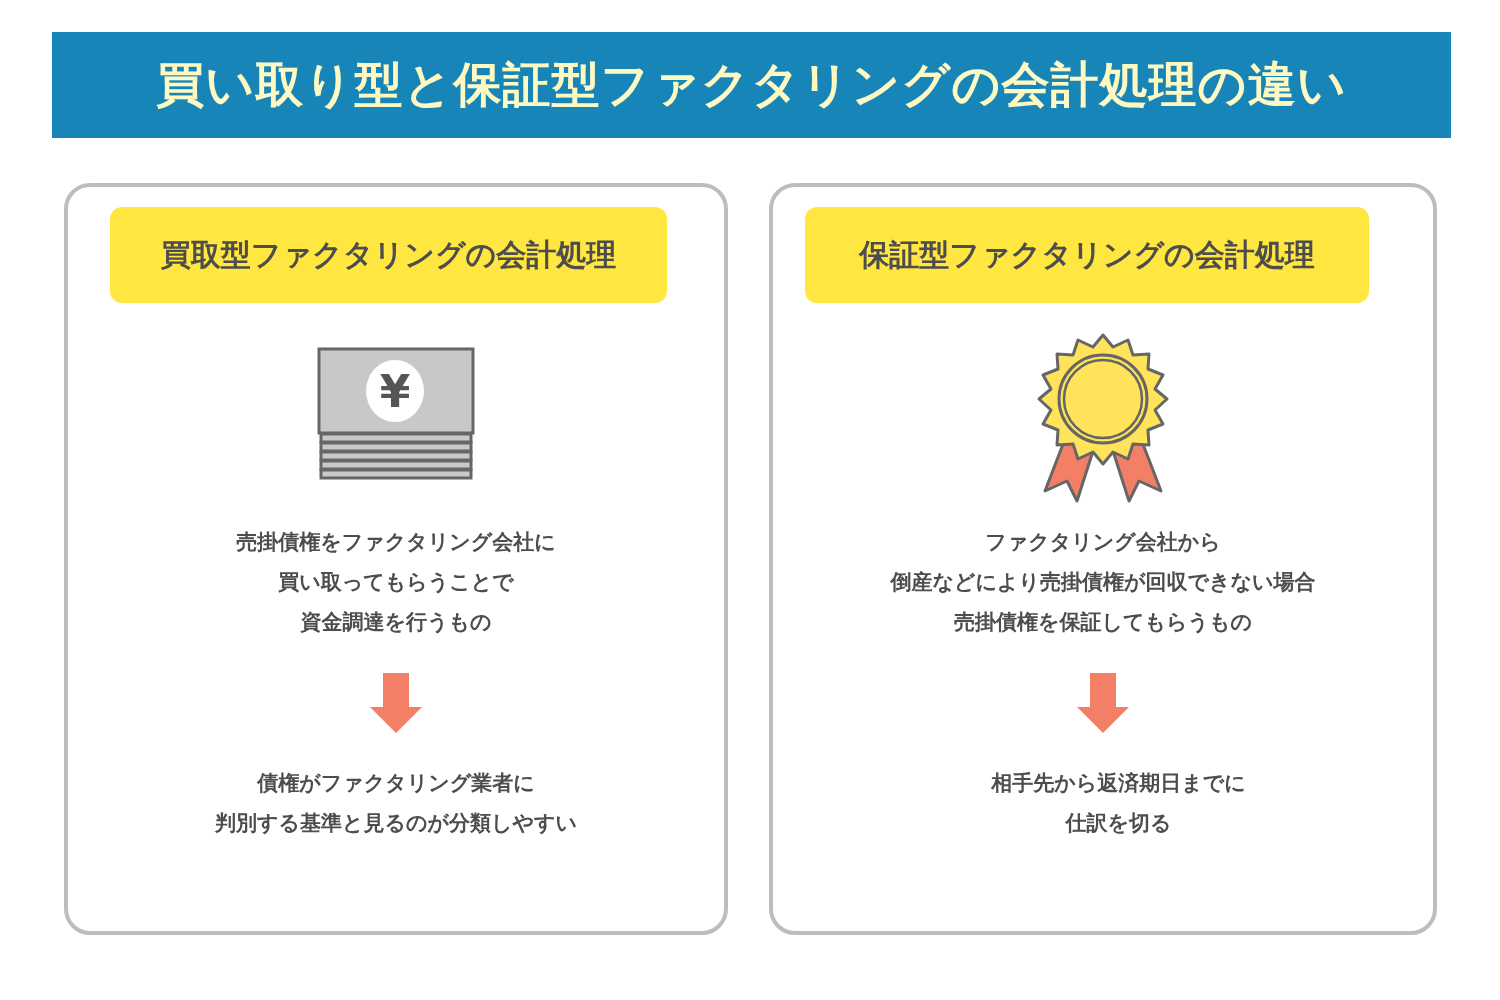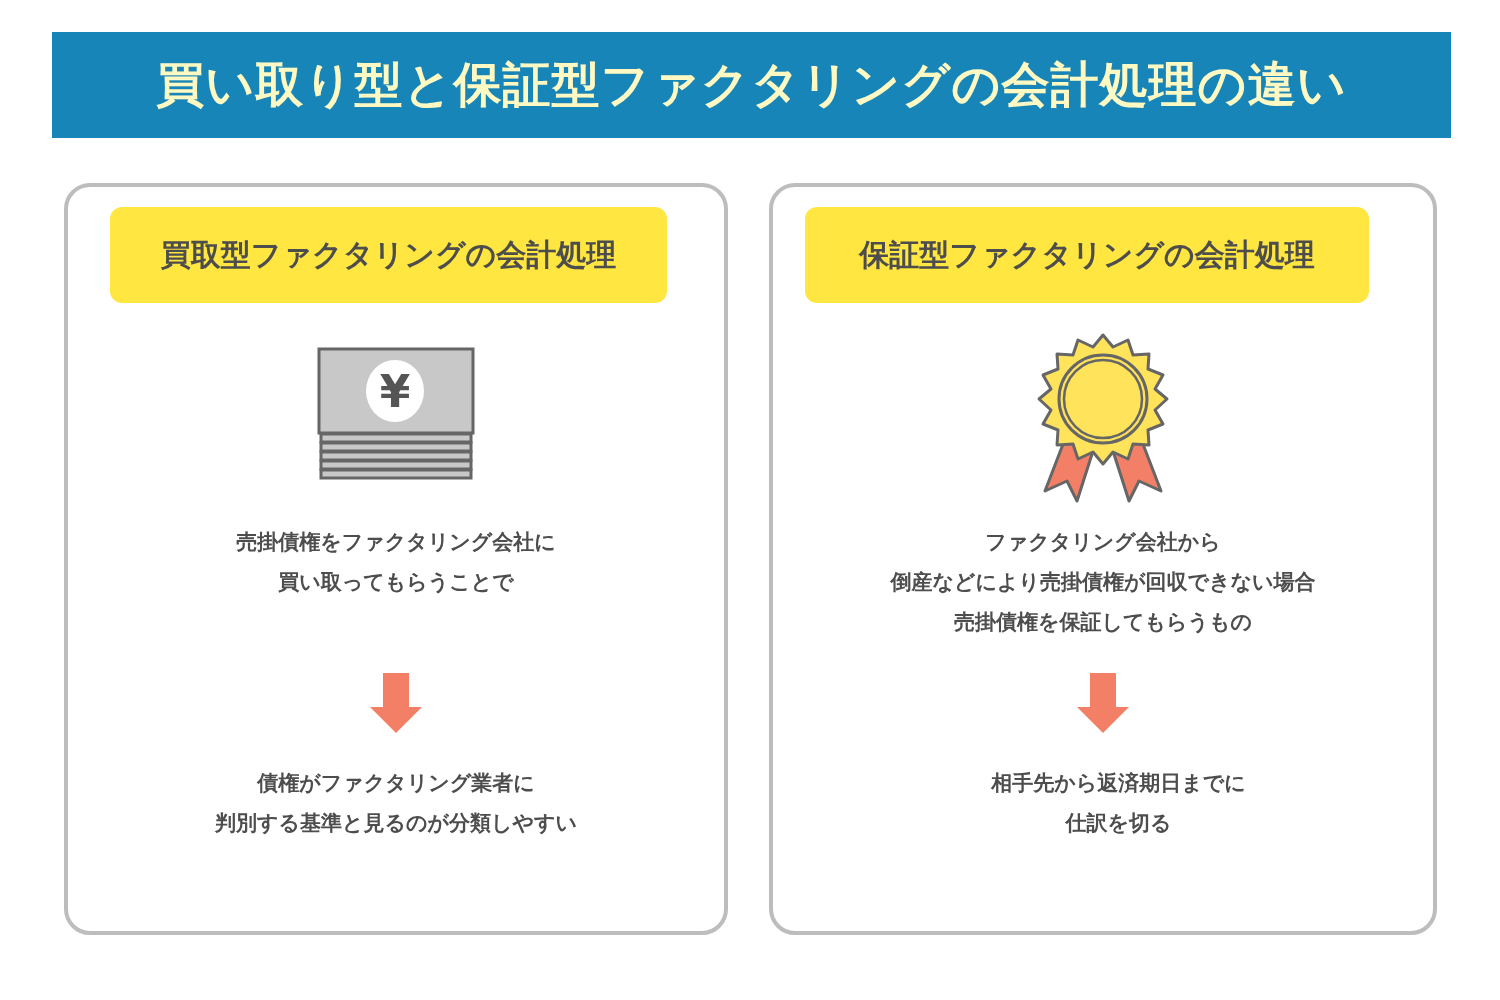--- a/index.html
+++ b/index.html
@@ -43,20 +43,21 @@
       <rect x="4" y="96" width="150" height="8" fill="#c8c8c8" stroke="#666" stroke-width="3"></rect>
       <rect x="4" y="105" width="150" height="8" fill="#c8c8c8" stroke="#666" stroke-width="3"></rect>
       <rect x="4" y="114" width="150" height="8" fill="#c8c8c8" stroke="#666" stroke-width="3"></rect>
       <rect x="4" y="123" width="150" height="8" fill="#c8c8c8" stroke="#666" stroke-width="3"></rect>
     </svg>
   </div>
 
   <div class="text-block" style="top:335px;">
     <span class="text-line">売掛債権をファクタリング会社に</span>
     <span class="text-line">買い取ってもらうことで</span>
+    <span class="text-line">資金調達を行うもの</span>
   </div>
 
   <div class="icon-wrap" style="top:486px;">
     <svg width="52" height="62" viewBox="0 0 52 62">
       <polygon points="13,0 39,0 39,34 52,34 26,60 0,34 13,34" fill="#f47f67"></polygon>
     </svg>
   </div>
 
   <div class="text-block" style="top:576px;">
     <span class="text-line">債権がファクタリング業者に</span>

